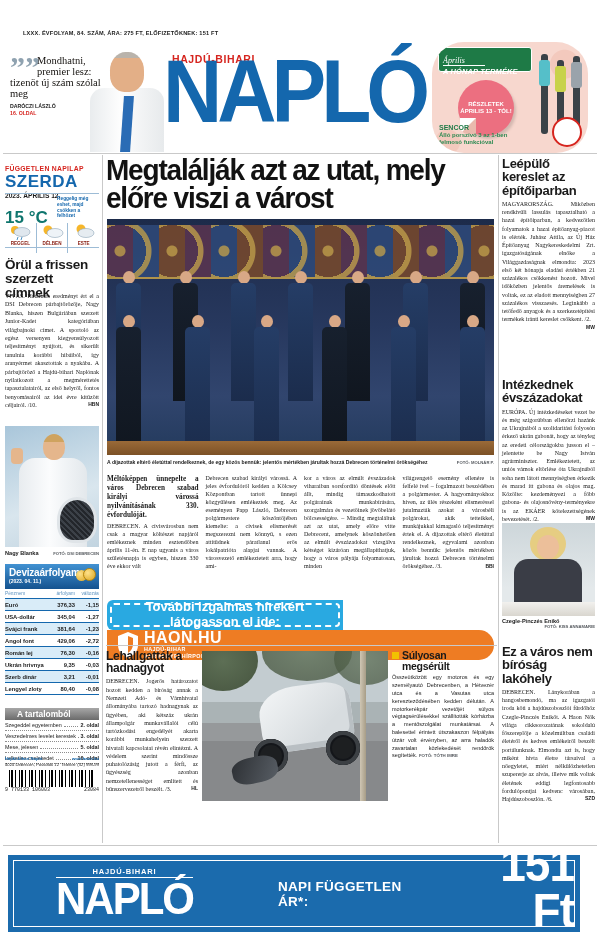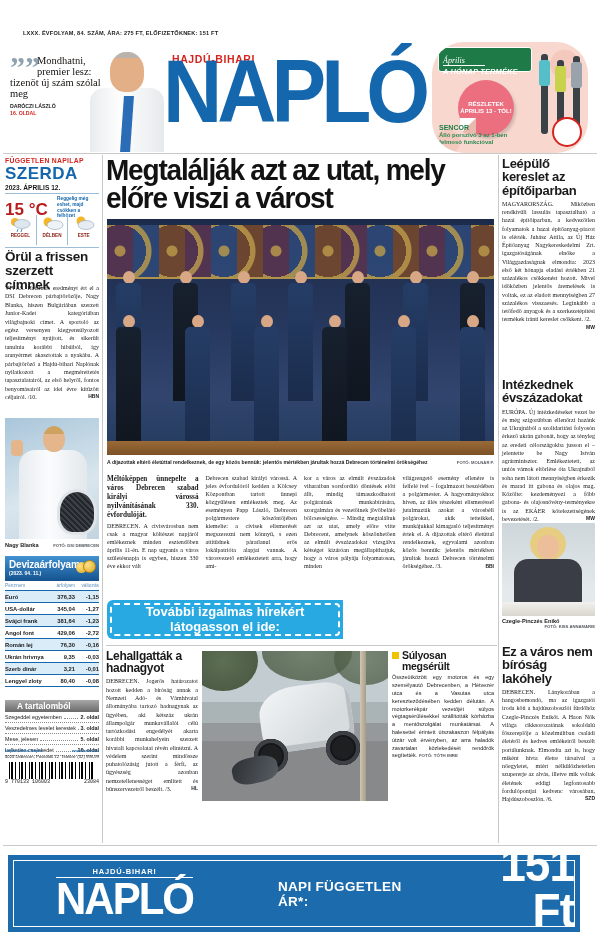--- a/index.html
+++ b/index.html
@@ -44,25 +44,25 @@
   .vac{position:absolute;top:12px;width:7px;height:80px;background:#3a4248;border-radius:3px;}
   .vac::before{content:"";position:absolute;top:6px;left:-2px;width:11px;height:26px;background:#55bfc9;border-radius:3px;}
   .vac.v2::before{background:#c8d24a;}
   .vac.v3::before{background:#9aa3ab;}
   .vac-circle{position:absolute;right:6px;bottom:6px;width:26px;height:26px;border-radius:50%;
               background:#fff;border:2px solid #d6251f;}
   
   .rule-h{height:1px;}
   .rule-v{width:1px;}
   
-  .lc{left:5px;width:94px;}
+  .lc{left:5px;width:94px;margin-top:8px;}
   .indep{top:157px;font-size:6.8px;font-weight:bold;color:#d6251f;letter-spacing:.3px;}
   .day{top:164px;font-size:17px;font-weight:bold;color:#1467ad;letter-spacing:.5px;}
   .date{top:184px;font-size:6.6px;font-weight:bold;}
-  .temp{top:200px;font-size:17px;font-weight:bold;color:#b91c1c;}
+  .temp{top:200px;font-size:17px;font-weight:bold;color:#0f766e;}
   .wnote{left:57px;top:196px;width:42px;font-size:4.8px;font-weight:bold;color:#1467ad;line-height:1.2;}
   .wrow{top:215px;height:30px;display:flex;}
   .wcell{flex:1;border-right:1px solid #9dbcd6;display:flex;flex-direction:column;align-items:center;justify-content:flex-start;padding-top:1px;}
   .wcell:last-child{border-right:none;}
   .wlabel{font-size:4.6px;font-weight:bold;color:#8a2014;margin-top:1px;}
   .sport-title{top:250px;font-size:13.5px;font-weight:bold;line-height:1.02;letter-spacing:-.3px;}
   .sport-body{top:284px;font-size:6px;line-height:1.4;}
   .sig{font-weight:bold;font-size:5px;float:right;font-family:"Liberation Sans",sans-serif;}
   .fencer{top:418px;height:121px;width:94px;background:linear-gradient(160deg,#a9c6da,#d9e6ee 60%,#c2d4e0);overflow:hidden;}
   .f-head{position:absolute;left:38px;top:8px;width:22px;height:26px;border-radius:50% 50% 45% 45%;
@@ -124,21 +124,21 @@
                  background:linear-gradient(#253d66,#1b2c4c);}
   .person.alt::after{background:linear-gradient(#17202e,#10161f);}
   .floor{position:absolute;left:0;right:0;bottom:0;height:14px;background:linear-gradient(#9a6a38,#7c5126);}
   .mcap{left:107px;top:459px;width:387px;display:flex;justify-content:space-between;align-items:baseline;}
   .mcap-text{font-size:5.1px;font-weight:bold;}
   .mcap-credit{font-size:4.2px;color:#55595e;font-weight:bold;white-space:nowrap;margin-left:6px;}
   .cols{left:107px;top:475px;width:387px;display:flex;gap:7px;height:122px;}
   .col{flex:1;font-size:6px;line-height:1.33;}
   .lead{font-size:7.2px;font-weight:bold;line-height:1.25;margin-bottom:3px;}
   
-  .promo{left:107px;top:600px;width:387px;height:39px;display:flex;}
+  .promo{left:107px;top:600px;width:387px;height:39px;display:flex;flex-direction:column;}
   .promo-left{width:236px;background:#29a9e1;border-radius:6px 0 0 6px;position:relative;
               display:flex;flex-direction:column;align-items:center;justify-content:center;color:#fff;
               font-size:13px;font-weight:bold;line-height:1.15;}
   .promo-left::after{content:"";position:absolute;inset:3px;border:2px dashed #fff;border-radius:4px;pointer-events:none;}
   .promo-right{flex:1;background:#ee7c23;border-radius:0 19px 19px 0;display:flex;align-items:center;
                padding-left:10px;color:#fff;gap:5px;}
   .shield{width:22px;height:28px;}
   .haon-name{font-size:16px;font-weight:bold;letter-spacing:.5px;line-height:1;}
   .haon-sub{font-size:5.4px;font-weight:bold;letter-spacing:.4px;line-height:1.3;}
   
@@ -407,20 +407,31 @@
       <span>világrengető esemény ellenére is felfelé ível – fogalmazott beszédében a polgármester. A hagyományokhoz híven, az ülés részeként elismeréssel jutalmazták azokat a városbéli polgárokat, akik tetteikkel, munkájukkal kimagasló teljesítményt értek el. A díjazottak eltérő életúttal rendelkeznek, egyvalami azonban közös bennük: jelentős mértékben járultak hozzá Debrecen történelmi örökségéhez. /3.</span>
       <span class="sig">BBI</span>
     </div>
   </div>
 
   <div class="abs promo">
     <div class="promo-left">
       <span>További izgalmas hírekért</span>
       <span>látogasson el ide:</span>
     </div>
+    <div class="promo-right">
+      <svg class="shield" viewBox="0 0 22 28">
+        <path d="M11 1 L21 5 V14 C21 21 16 25 11 27 C6 25 1 21 1 14 V5 Z" fill="#fff"></path>
+        <path d="M11 5 L16 7 V13 C16 17 14 20 11 22 V5 Z" fill="#ee7c23"></path>
+      </svg>
+      <div>
+        <div class="haon-name">HAON.HU</div>
+        <div class="haon-sub">HAJDÚ-BIHAR</div>
+        <div class="haon-sub">VÁRMEGYEI HÍRPORTÁL</div>
+      </div>
+    </div>
   </div>
 
   <div class="abs rule-h hairline" style="left:106px;top:645px;width:391px;"></div>
 
   <div class="abs ba-left">
     <div class="ba-title">Lehallgatták a hadnagyot</div>
     <div class="body serif just">
       <span>DEBRECEN. Jogerős határozatot hozott kedden a bíróság annak a Nemzeti Adó- és Vámhivatal állományába tartozó hadnagynak az ügyében, aki kétszáz ukrán állampolgár munkavállalói célú tartózkodási engedélyét akarta korábbi munkahelyein szerzett hivatali kapcsolatai révén elintézni. A védelem szerint mindössze puhatolózásig jutott a férfi, az ügyészség azonban nemzetellenességet említett és bűnszervezetről beszélt. /3.</span>
       <span class="sig">HL</span>
     </div>

